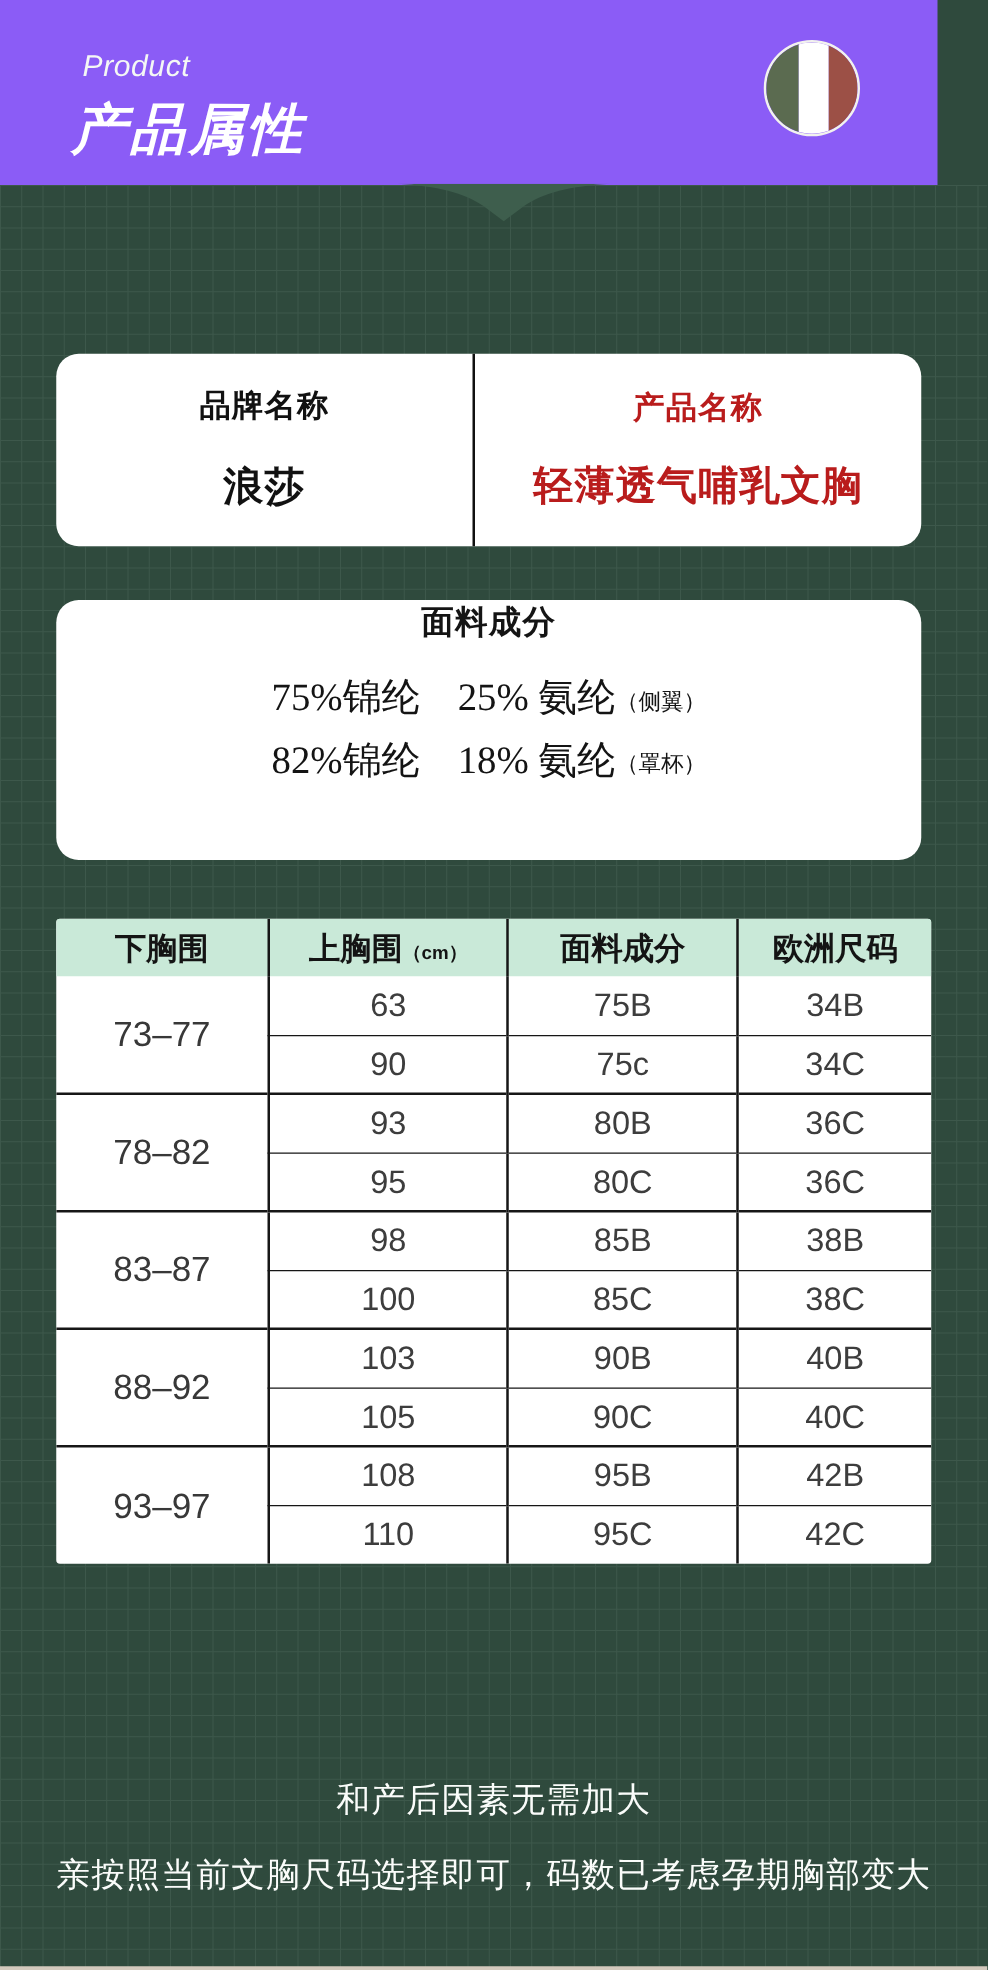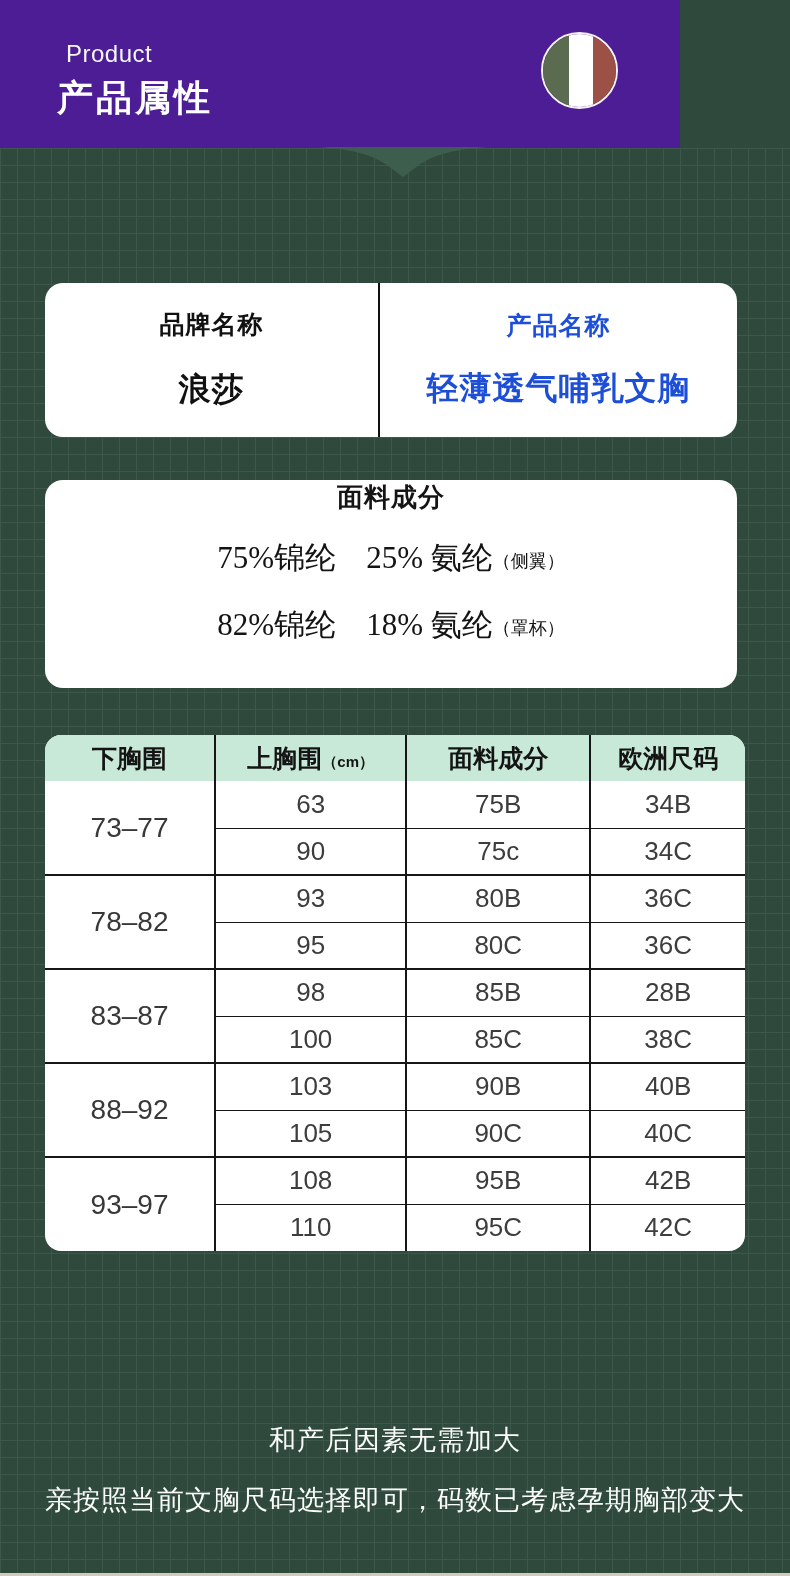--- a/index.html
+++ b/index.html
@@ -5,24 +5,24 @@
   * { margin:0; padding:0; box-sizing:border-box; }
   html,body { width:790px; }
   body {
     height:1576px; overflow:hidden; position:relative;
     font-family:"Liberation Sans","DejaVu Sans",sans-serif;
     background:#2f4a3d;
   }
   .page { position:absolute; inset:0; }
 
   
-  .hero { position:absolute; left:0; top:0; width:680px; height:148px; background:#4c1d95; }
+  .hero { position:absolute; left:0; top:0; width:750px; height:148px; background:#8b5cf6;font-style:italic; }
   .hero-text { position:absolute; left:57px; top:40px; color:#fff; }
   .eyebrow { font-size:24px; font-weight:400; margin-left:9px; letter-spacing:0.5px; color:#f4f7f5; }
-  .title { font-size:36px; font-weight:700; letter-spacing:3px; margin-top:6px; }
+  .title { font-size:44px; font-weight:700; letter-spacing:3px; margin-top:6px; }
   .flag-circle {
     position:absolute; right:62px; top:32px; width:77px; height:77px;
     border-radius:50%; overflow:hidden; display:flex;
     border:2px solid #f2f2ee;
   }
   .flag-stripe { height:100%; }
   .stripe-olive { flex:1.08; background:#5b6b50; }
   .stripe-white { flex:1; background:#ffffff; }
   .stripe-red   { flex:0.95; background:#9c5046; }
 
@@ -35,34 +35,34 @@
       linear-gradient(90deg, #3d584b 1px, transparent 1px);
     background-size:17px 17px;
   }
   .notch { position:absolute; left:318px; top:-1px; width:170px; height:31px; }
 
   
   .card { position:absolute; left:45px; width:692px; background:#fff; border-radius:18px;font-family:Liberation Serif, serif; }
 
   .brand-card { top:135px; height:154px; display:flex; }
   .brand-half { flex:0 0 333px; display:flex; flex-direction:column; align-items:center; justify-content:center; gap:27px; color:#111; }
-  .product-half { flex:1; display:flex; flex-direction:column; align-items:center; justify-content:center; gap:25px; color:#1d4ed8; }
+  .product-half { flex:1; display:flex; flex-direction:column; align-items:center; justify-content:center; gap:25px; color:#b91c1c; }
   .card-label { font-size:25px; font-weight:700; letter-spacing:1px; }
   .card-value { font-size:32px; font-weight:700; letter-spacing:1px; }
   .brand-divider { width:2px; background:#101010; margin:0; }
 
   .fabric-card { top:332px; height:208px; display:flex; flex-direction:column; align-items:center; color:#141414; }
   .fabric-title { font-size:26px; font-weight:700; letter-spacing:1px; }
-  .fabric-lines { display:flex; flex-direction:column; align-items:center; margin-top:22px; gap:25px; }
+  .fabric-lines { display:flex; flex-direction:column; align-items:center; margin-top:22px; gap:8px; }
   .fabric-line { display:flex; align-items:center; font-size:31px; font-weight:500; }
   .fabric-part2 { margin-left:30px; }
   .fabric-note { font-size:18px; font-weight:500; margin-left:0; padding-top:6px; }
 
   
-  .table-wrap { position:absolute; left:45px; top:587px; width:700px; background:#fff; border-radius:16px; overflow:hidden; }
+  .table-wrap { position:absolute; left:45px; top:587px; width:700px; background:#fff; border-radius:3px; overflow:hidden; }
   table { width:100%; border-collapse:collapse; border-style:hidden; table-layout:fixed; }
   col.c1{width:24.3%;} col.c2{width:27.3%;} col.c3{width:26.3%;} col.c4{width:22.1%;}
   th {
     height:46px; background:#c9e9d8; color:#141414;
     font-size:25px; font-weight:700; text-align:center;
     border:2px solid #161616; border-top-style:hidden; border-bottom-style:hidden;
   }
   th .unit { font-size:15px; font-weight:600; }
   td {
     height:47px; text-align:center; vertical-align:middle;
@@ -170,21 +170,21 @@
             </tr>
             <tr>
               <td>95</td>
               <td>80C</td>
               <td>36C</td>
             </tr>
             <tr class="group-start">
               <td rowspan="2" class="underbust">83–87</td>
               <td>98</td>
               <td>85B</td>
-              <td>28B</td>
+              <td>38B</td>
             </tr>
             <tr>
               <td>100</td>
               <td>85C</td>
               <td>38C</td>
             </tr>
             <tr class="group-start">
               <td rowspan="2" class="underbust">88–92</td>
               <td>103</td>
               <td>90B</td>

